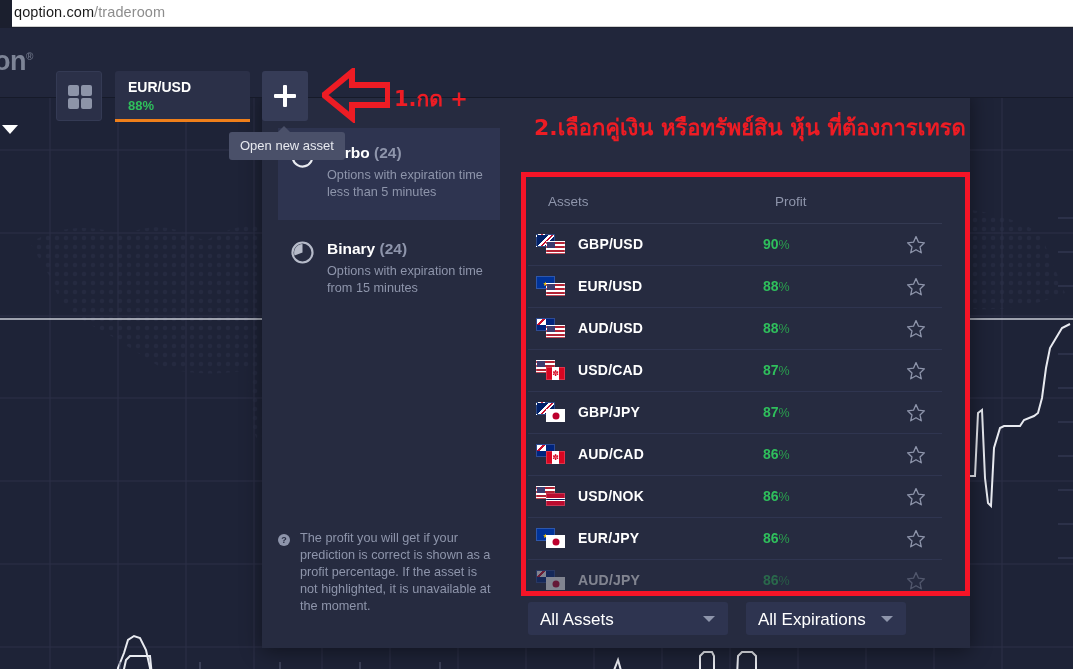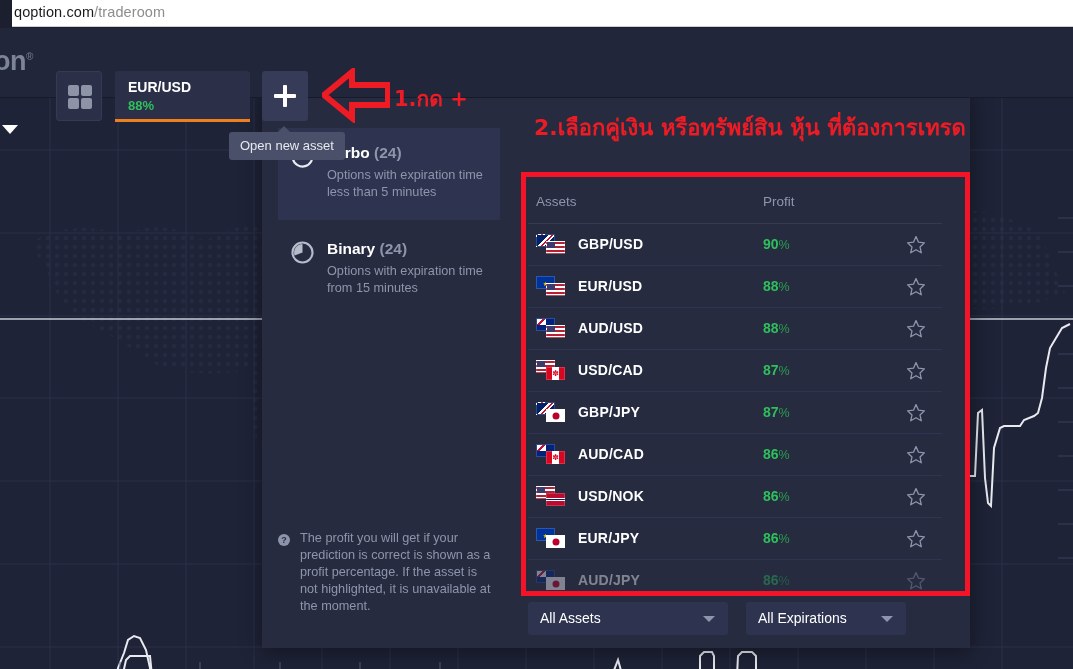--- a/index.html
+++ b/index.html
@@ -160,21 +160,21 @@
     color: #c8ccd8; font-size: 13.5px;
     font-family: "Liberation Sans", sans-serif;
   }
   .search input::placeholder { color: #7c8398; }
 
   .tablewrap {
     position: absolute; left: 266px; top: 92px; width: 414px; height: 412px;
     overflow: hidden;
   }
   .thead {
-    position: absolute; left: 0; top: 0; width: 414px; height: 42px;
+    position: absolute; left: 12px; top: 0; width: 414px; height: 42px;
     border-bottom: 1px solid #343a52;
   }
   .thead .c-asset { position: absolute; left: 8px; top: 12px; font-size: 13.5px; color: #8e95ab; }
   .thead .c-profit { position: absolute; left: 235px; top: 12px; font-size: 13.5px; color: #8e95ab; }
 
   .rows { position: absolute; left: 0; top: 42px; width: 414px; height: 370px; }
   .row {
     position: relative; height: 42px; width: 414px;
     border-bottom: 1px solid #2f3550;
   }
@@ -202,21 +202,21 @@
 
   
   .sel-box {
     position: absolute; top: 512px; height: 33px;
     background: #2e3450; border-radius: 3px;
   }
   .sel-box.a { left: 266px; width: 200px; }
   .sel-box.b { left: 484px; width: 160px; }
   .sel-box .lbl {
     position: absolute; left: 12px; top: 8px;
-    font-size: 14px; color: #ffffff;
+    font-size: 17px; color: #ffffff;
   }
   .sel-box .car {
     position: absolute; right: 13px; top: 14px;
     width: 0; height: 0;
     border-left: 6px solid transparent; border-right: 6px solid transparent;
     border-top: 6px solid #8e95ab;
   }
 
   
   .redbox {

